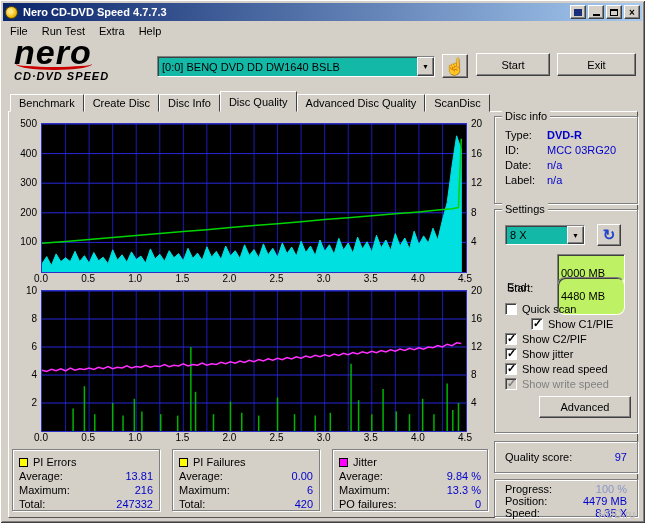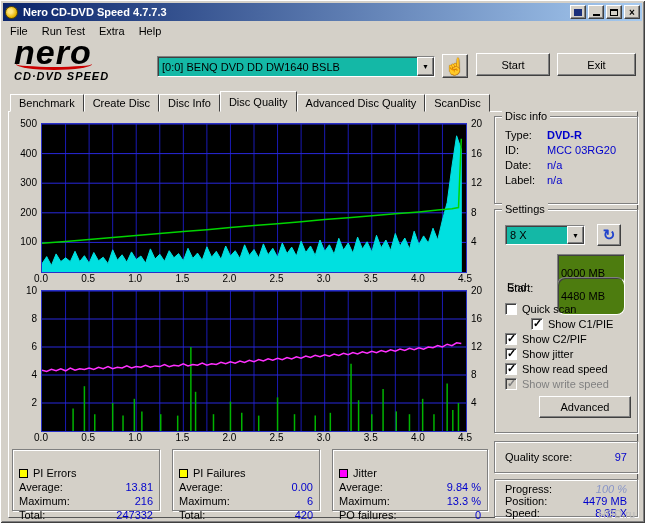--- a/index.html
+++ b/index.html
@@ -56,36 +56,36 @@
   .xlabels { position:absolute; height:12px; }
   .xtick { position:absolute; width:22px; text-align:center; font-size:10px; }
 
   
   .group { position:absolute; border:1px solid #808080; box-shadow:1px 1px 0 #fff, inset 1px 1px 0 #fff; z-index:2; }
   .g-title { position:absolute; top:-7px; left:7px; background:#d4d0c8; padding:0 3px; }
   .lbl { position:absolute; }
   .val { position:absolute; color:#0000cc; }
   .val.bold { font-weight:bold; }
   .val.right { text-align:right; }
-  .val.muted { color:#8895c8;font-style:italic; }
+  .val.muted { color:#8895c8; }
   input.field { position:absolute; font-family:"Liberation Sans",sans-serif; font-size:11px; padding:18px 3px;
-                background:#4d7c0f; border:1px solid; border-color:#808080 #fff #fff #808080; box-shadow:inset 1px 1px 0 #404040; }
+                background:#bef264; border:1px solid; border-color:#808080 #fff #fff #808080; box-shadow:inset 1px 1px 0 #404040; }
 
   .check { position:absolute; display:flex; align-items:center; height:14px; }
   .check .box { width:12px; height:12px; background:#fff; border:1px solid; border-color:#808080 #fff #fff #808080;
                 box-shadow:inset 1px 1px 0 #404040; margin-right:5px; position:relative; }
   .check.checked .box::after { content:"✓"; position:absolute; left:1px; top:-2px; font-size:11px; font-weight:bold; }
   .check.disabled { color:#808080; }
   .check.disabled .box { background:#d4d0c8; }
   .check.disabled .box::after { color:#808080; }
 
   .refresh-glyph { font-size:15px; color:#2244cc; font-weight:bold; }
 
   
-  .panel { position:absolute; top:449px; height:62px; border:1px solid #808080; box-shadow:1px 1px 0 #fff, inset 1px 1px 0 #fff; z-index:2; padding:16px 6px; }
+  .panel { position:absolute; top:449px; height:62px; border:1px solid #808080; box-shadow:1px 1px 0 #fff, inset 1px 1px 0 #fff; z-index:2; padding:5px 6px; }
   .p-title { display:flex; align-items:center; height:14px; }
   .swatch { width:9px; height:9px; border:1px solid #000; margin-right:5px; }
   .p-row { display:flex; justify-content:space-between; height:14px; line-height:14px; }
   .p-val { color:#0000cc; }
 
   .watermark { position:absolute; right:10px; bottom:3px; color:#b9b9b9; font-size:11px; z-index:5; }
 </style>
 </head>
 <body>
 

